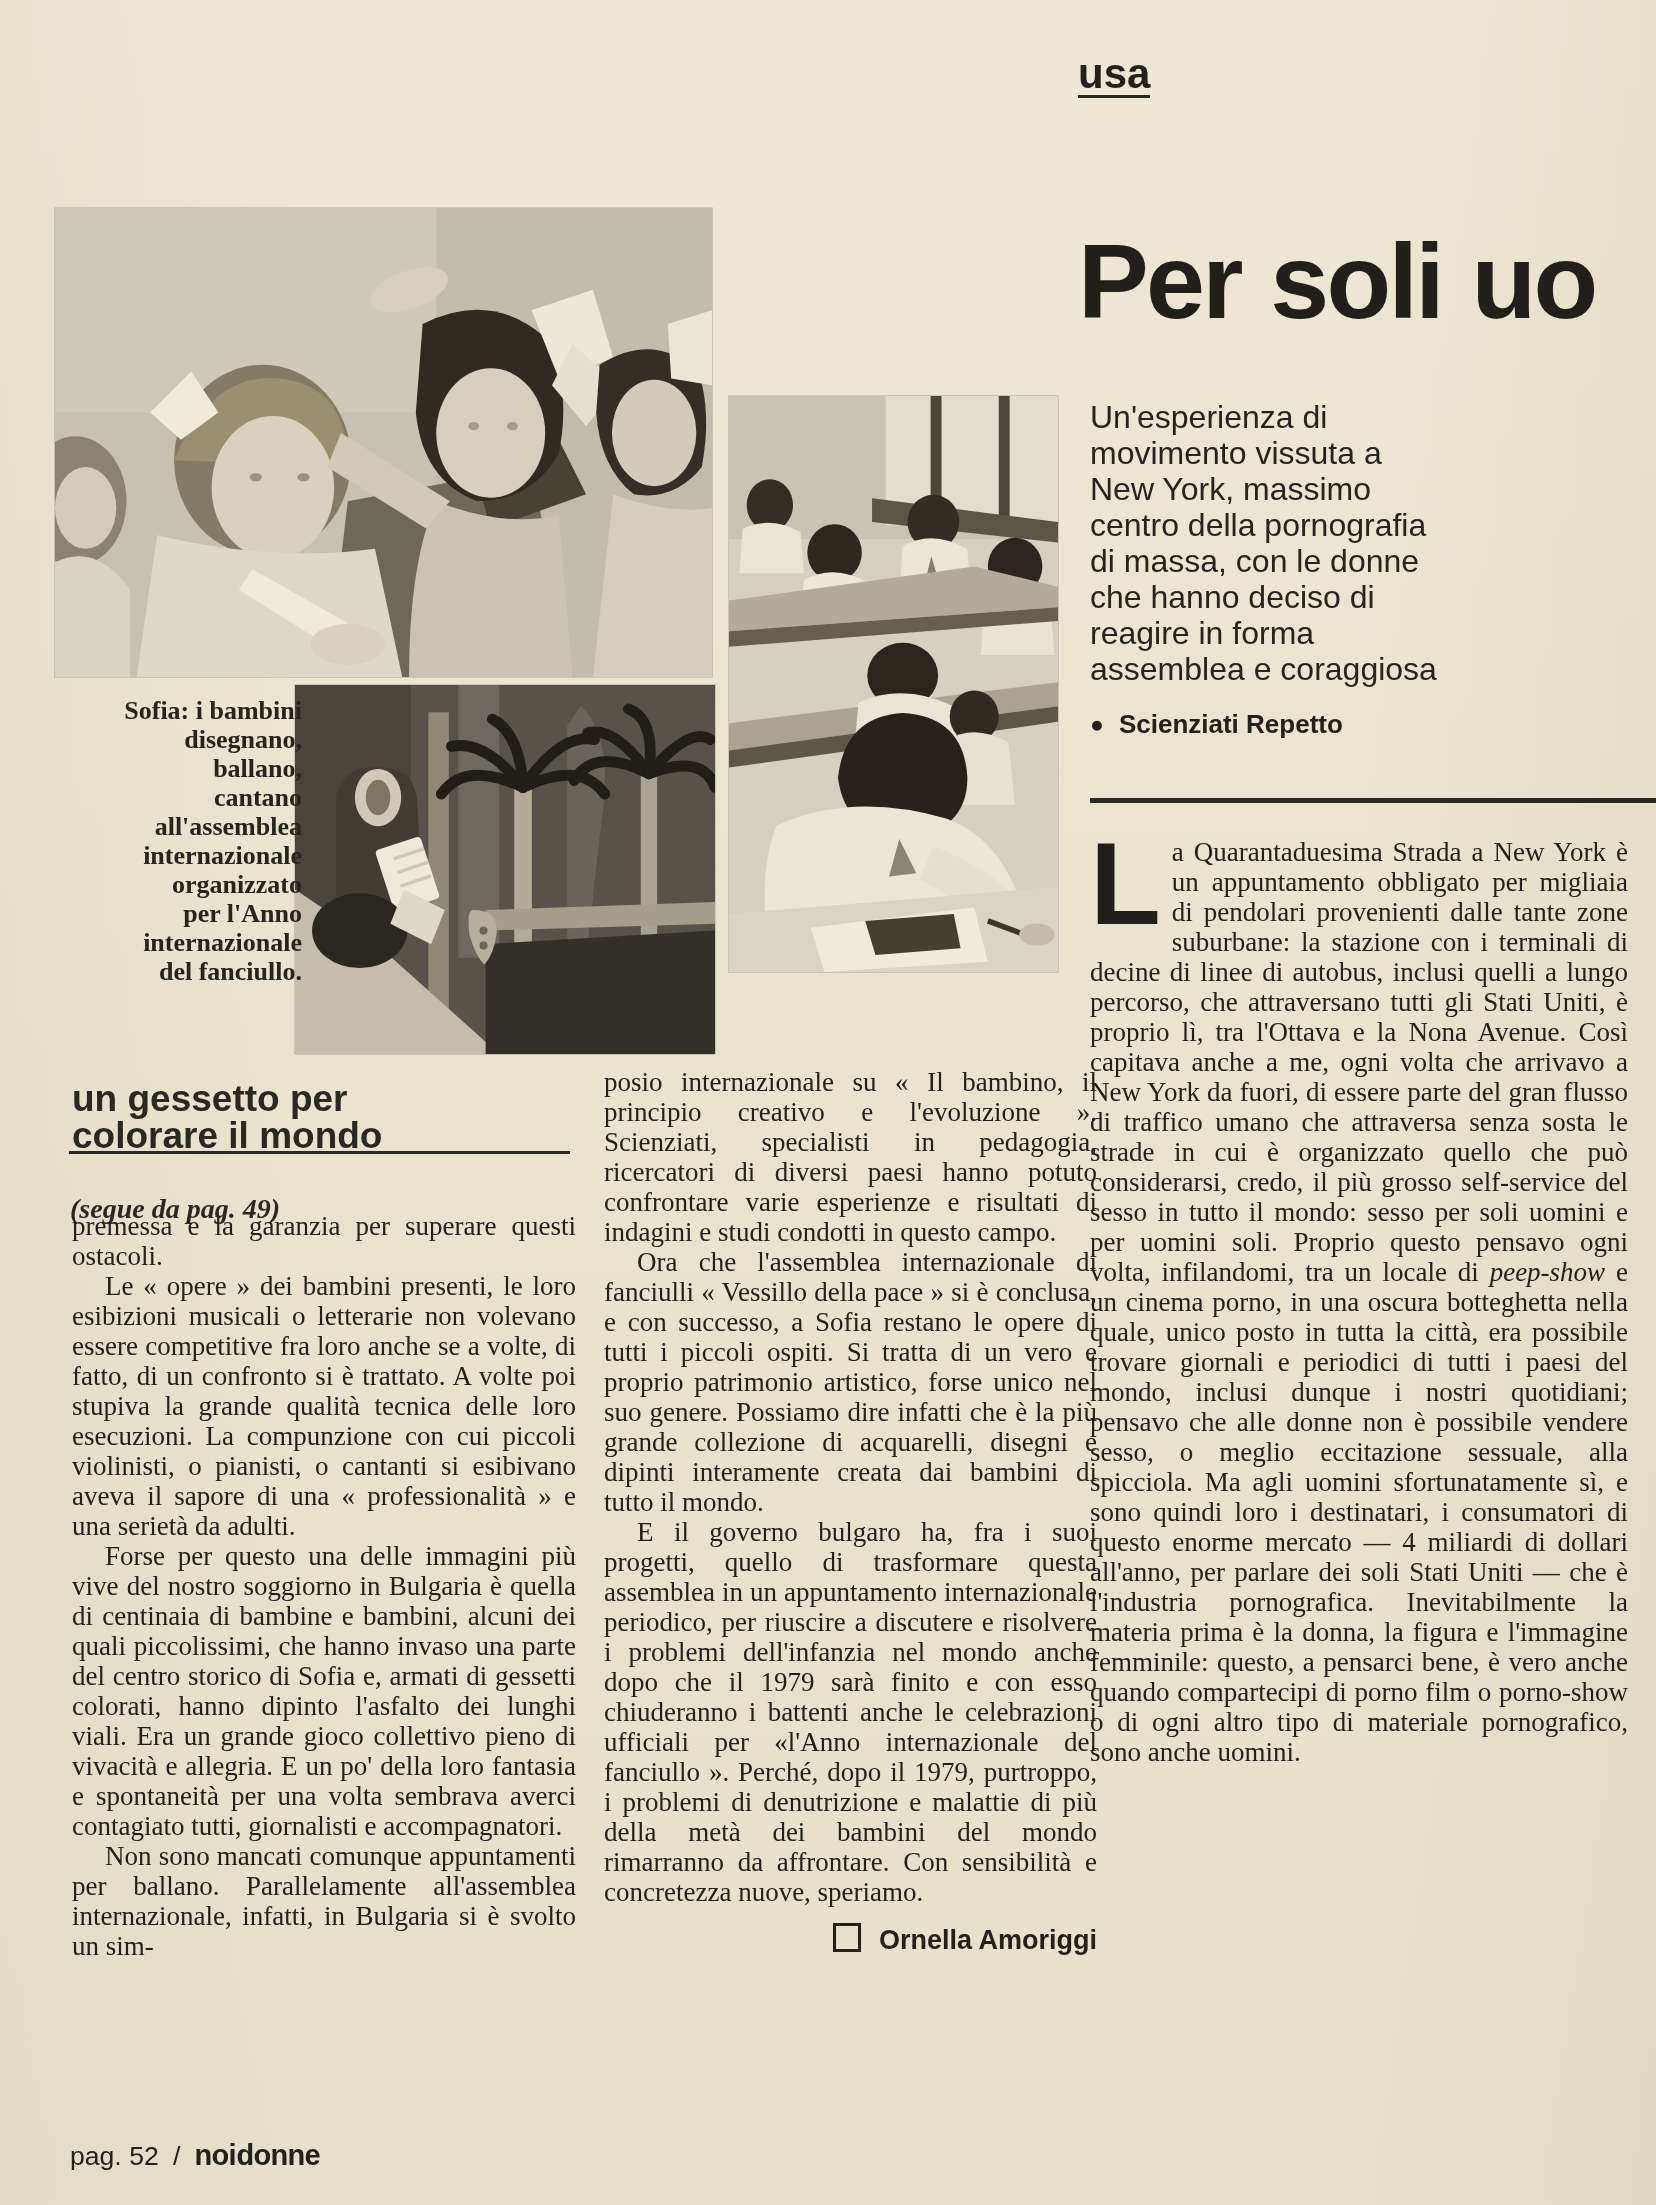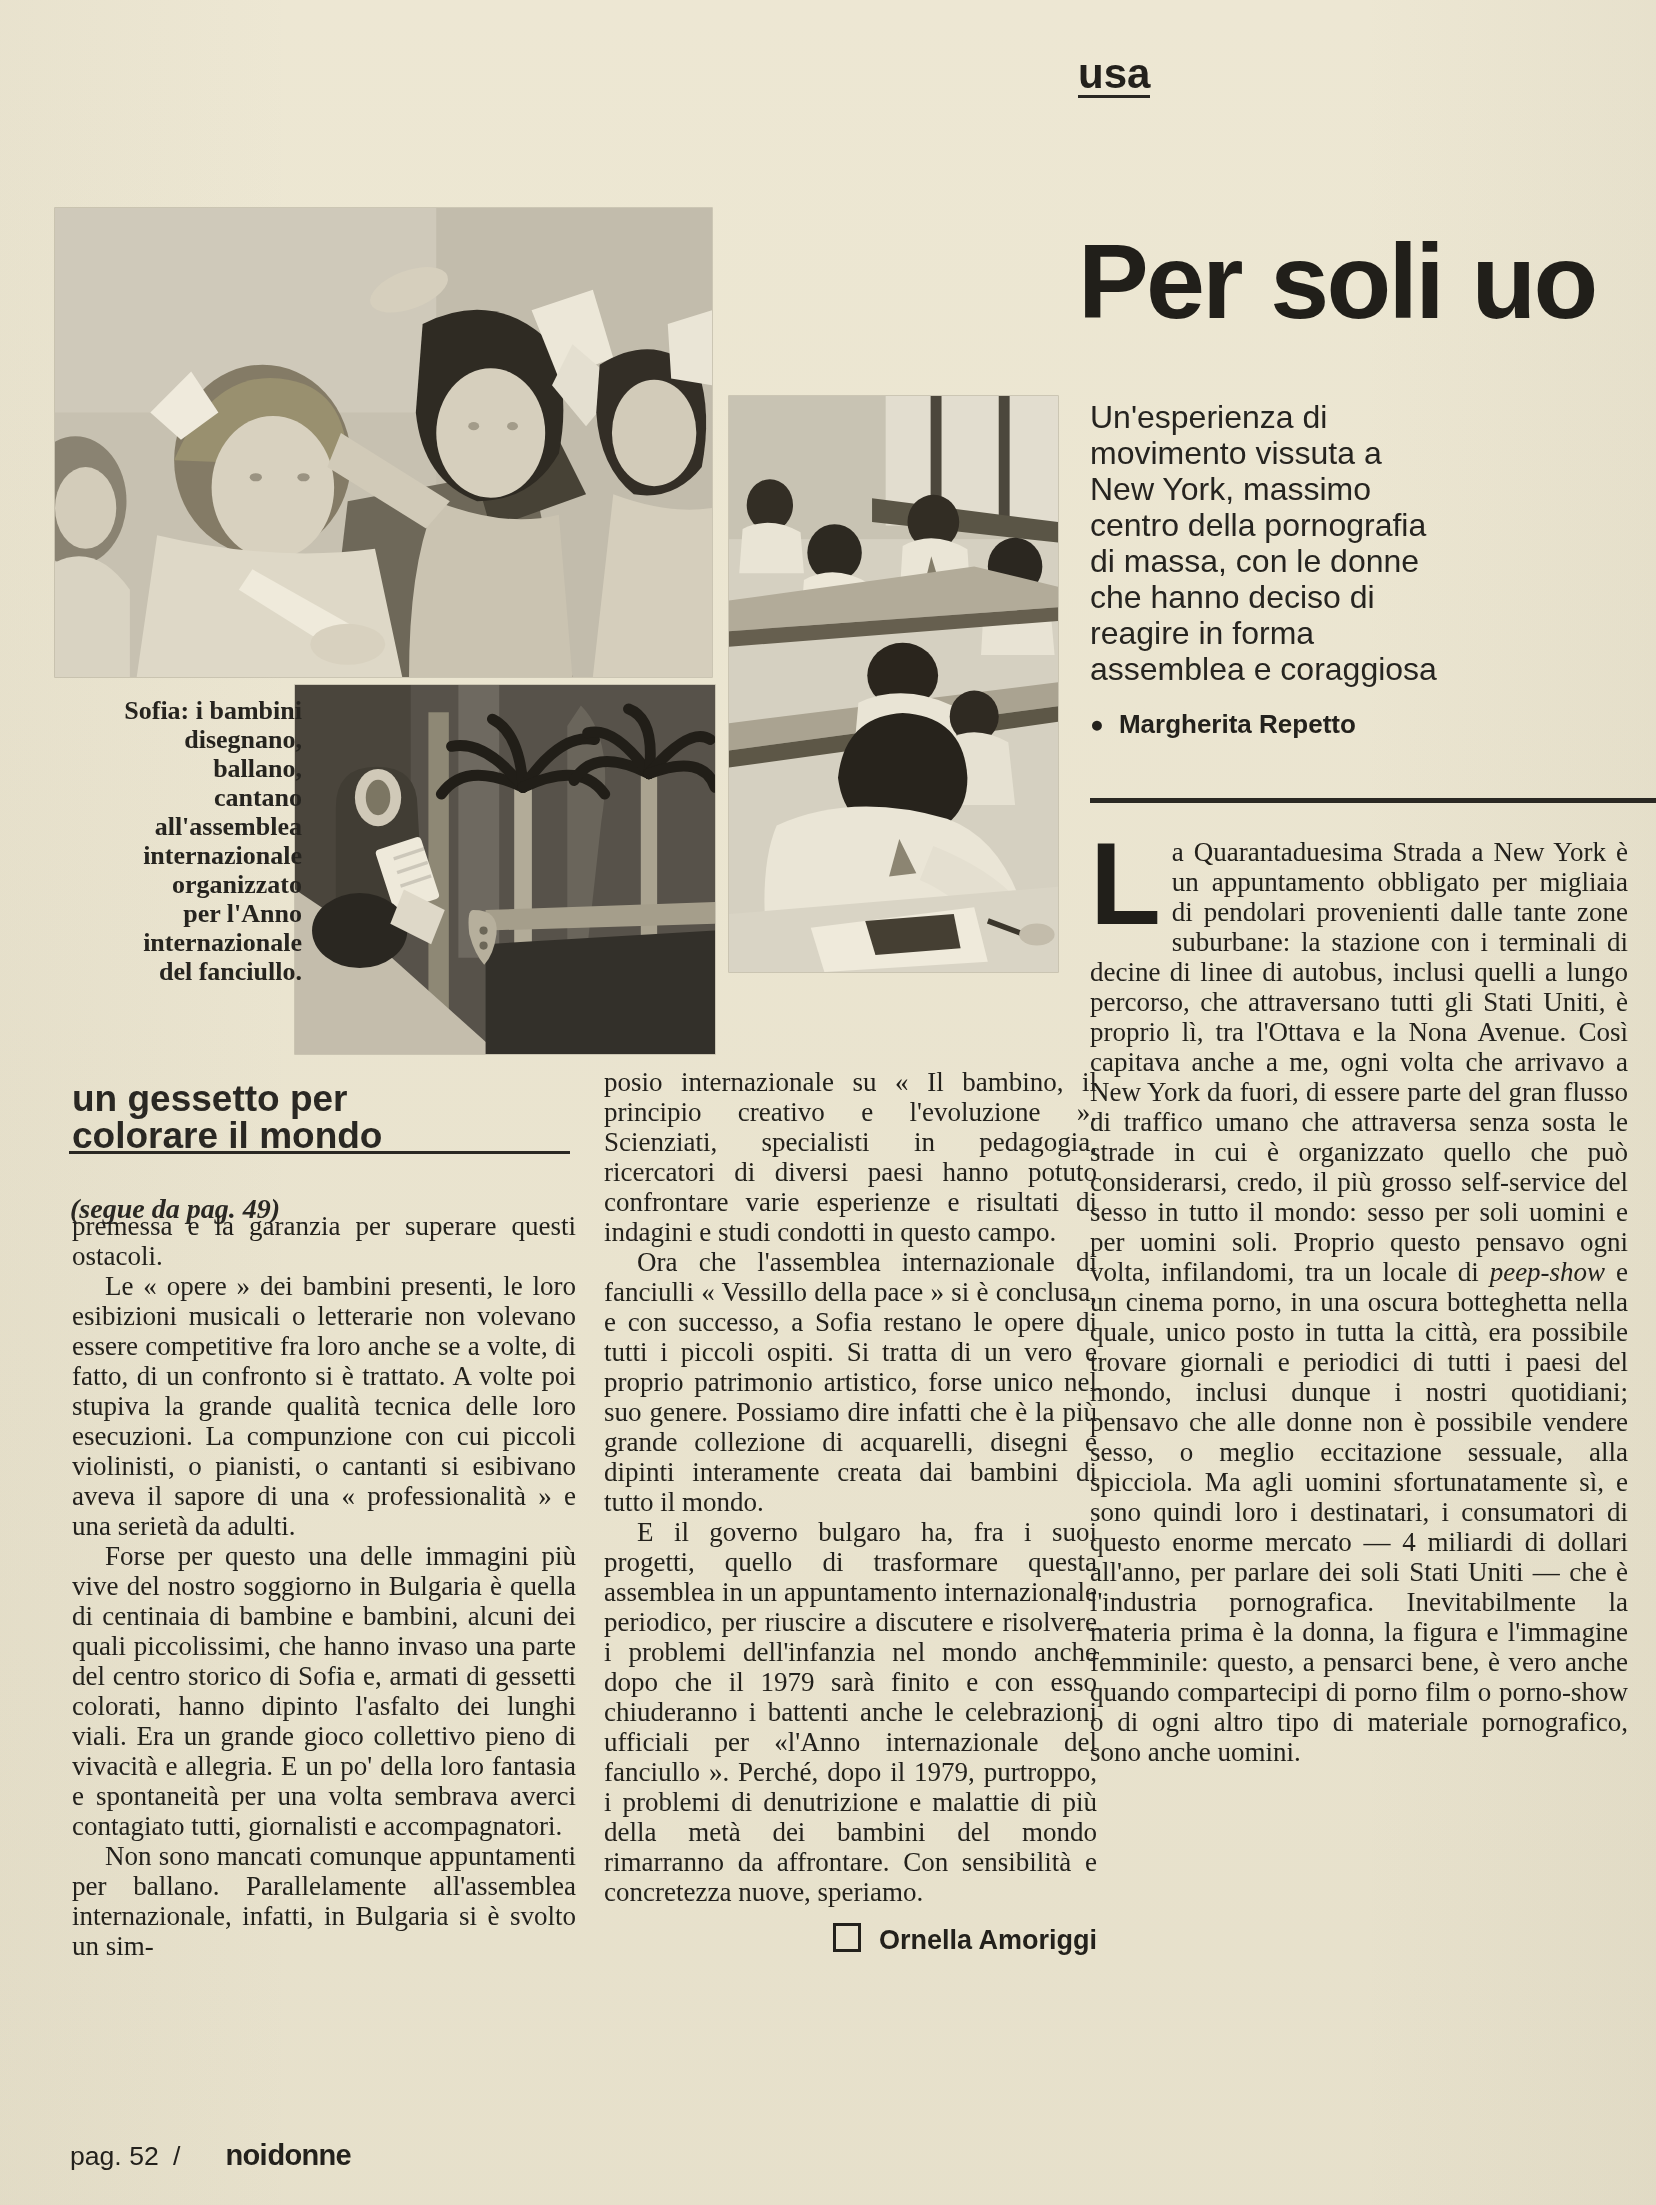--- a/index.html
+++ b/index.html
@@ -83,21 +83,21 @@
     text-align:right;font-family:"Liberation Serif",serif;font-weight:bold;
     font-size:26px;line-height:29px;color:#26241f;
   }
 
   
   .footer{
     position:absolute;left:70px;top:2141px;
     font-family:"Liberation Sans",sans-serif;font-size:26.6px;line-height:1;color:#23211c;
   }
   .footer .sep{margin:0 6.8px;}
-  .footer .logo{font-weight:bold;font-size:29px;letter-spacing:-0.7px;word-spacing:-6.8px;margin-left:31px;}
+  .footer .logo{font-weight:bold;font-size:29px;letter-spacing:-0.7px;word-spacing:-6.8px;}
 
   i{font-style:italic;}
 </style>
 </head>
 <body>
 
 <div class="photo" style="left:55px;top:208px;width:657px;height:469px;">
   <svg viewBox="0 0 965 688" preserveAspectRatio="none">
     <rect width="965" height="688" fill="#c7c1b1"></rect>
     <rect x="0" y="0" width="965" height="300" fill="#cfc9ba"></rect>
@@ -249,21 +249,21 @@
     <div>Un'esperienza di</div>
     <div>movimento vissuta a</div>
     <div>New York, massimo</div>
     <div>centro della pornografia</div>
     <div>di massa, con le donne</div>
     <div>che hanno deciso di</div>
     <div>reagire in forma</div>
     <div>assemblea e coraggiosa</div>
   </div>
 <div class="byline">
-  <span class="bullet">●</span><span>Margherita Repetto</span>
+  <span class="bullet">●</span><span>Scienziati Repetto</span>
 </div>
 <div class="rule-right"></div>
 <div class="col col-right">
     <p><span class="dropcap">L</span>a Quarantaduesima Strada a New York è un appuntamento obbligato per migliaia di pendolari provenienti dalle tante zone suburbane: la stazione con i terminali di decine di linee di autobus, inclusi quelli a lungo percorso, che attraversano tutti gli Stati Uniti, è proprio lì, tra l'Ottava e la Nona Avenue. Così capitava anche a me, ogni volta che arrivavo a New York da fuori, di essere parte del gran flusso di traffico umano che attraversa senza sosta le strade in cui è organizzato quello che può considerarsi, credo, il più grosso self-service del sesso in tutto il mondo: sesso per soli uomini e per uomini soli. Proprio questo pensavo ogni volta, infilandomi, tra un locale di <i>peep-show</i> e un cinema porno, in una oscura botteghetta nella quale, unico posto in tutta la città, era possibile trovare giornali e periodici di tutti i paesi del mondo, inclusi dunque i nostri quotidiani; pensavo che alle donne non è possibile vendere sesso, o meglio eccitazione sessuale, alla spicciola. Ma agli uomini sfortunatamente sì, e sono quindi loro i destinatari, i consumatori di questo enorme mercato — 4 miliardi di dollari all'anno, per parlare dei soli Stati Uniti — che è l'industria pornografica. Inevitabilmente la materia prima è la donna, la figura e l'immagine femminile: questo, a pensarci bene, è vero anche quando compartecipi di porno film o porno-show o di ogni altro tipo di materiale pornografico, sono anche uomini.</p>
   </div>
 
 <div class="left-headline">
     <div>un gessetto per</div>
     <div>colorare il mondo</div>
   </div>

